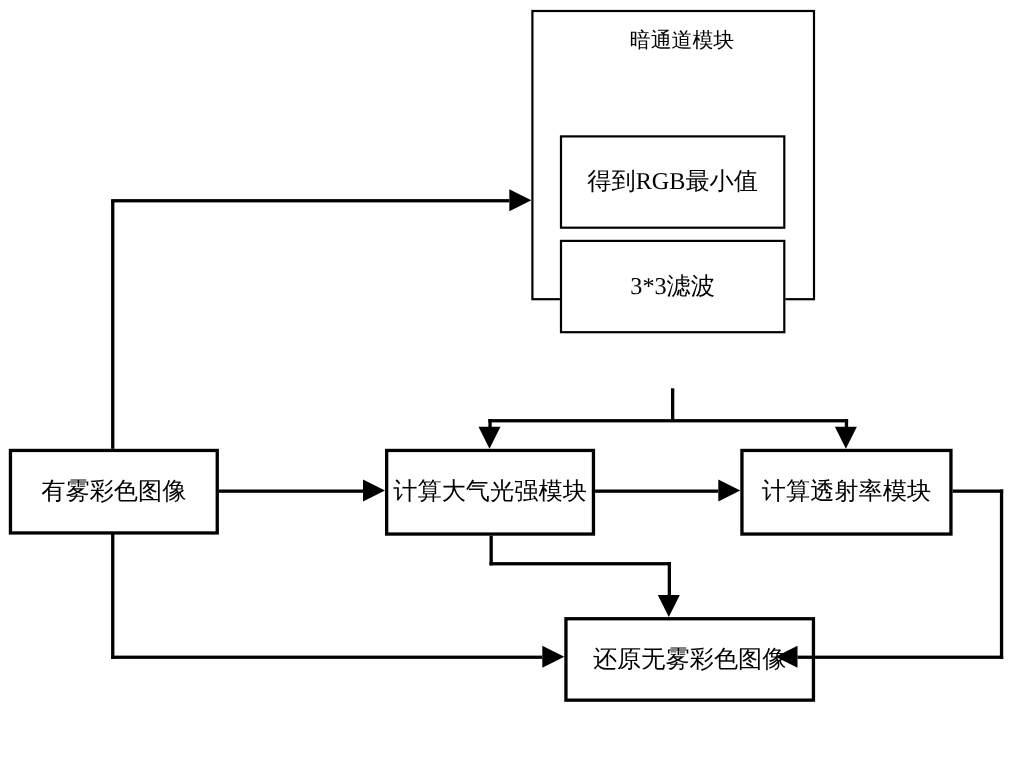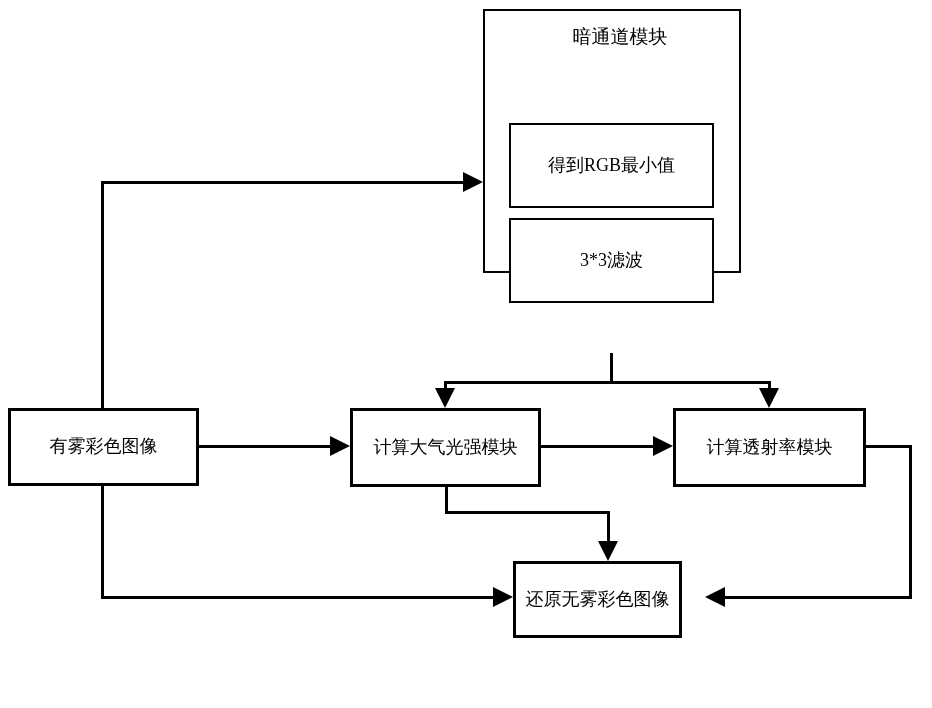--- a/index.html
+++ b/index.html
@@ -18,21 +18,21 @@
   }
   .box {
     position: absolute;
     border: 2px solid #000000;
     box-sizing: border-box;
     background: #ffffff;
     display: flex;
     align-items: center;
     justify-content: center;
     text-align: center;
-    font-size: 18px;
+    font-size: 22px;
     line-height: 1.55;
   }
   .outer-box {
     position: absolute;
     border: 2px solid #000000;
     box-sizing: border-box;
     background: #ffffff;
   }
   .outer-title {
     margin-top: 13px;
@@ -89,21 +89,21 @@
   </div>
 
   <div class="box proc" style="left:350px; top:408px; width:191px; height:79px;">
     <span>计算大气光强模块</span>
   </div>
 
   <div class="box proc" style="left:673px; top:408px; width:193px; height:79px;">
     <span>计算透射率模块</span>
   </div>
 
-  <div class="box proc" style="left:513px; top:561px; width:169px; height:77px;">
+  <div class="box proc" style="left:513px; top:561px; width:228px; height:77px;">
     <span>还原无雾彩色图像</span>
   </div>
 
   <div class="line" style="left:101px; top:182px; width:3px; height:226px;"></div>
   <div class="line" style="left:101px; top:181px; width:362px; height:3px;"></div>
   <div class="arrow arrow-right" style="left:463px; top:172px;"></div>
 
   <div class="line" style="left:101px; top:485px; width:3px; height:114px;"></div>
   <div class="line" style="left:101px; top:596px; width:392px; height:3px;"></div>
   <div class="arrow arrow-right" style="left:493px; top:587px;"></div>

